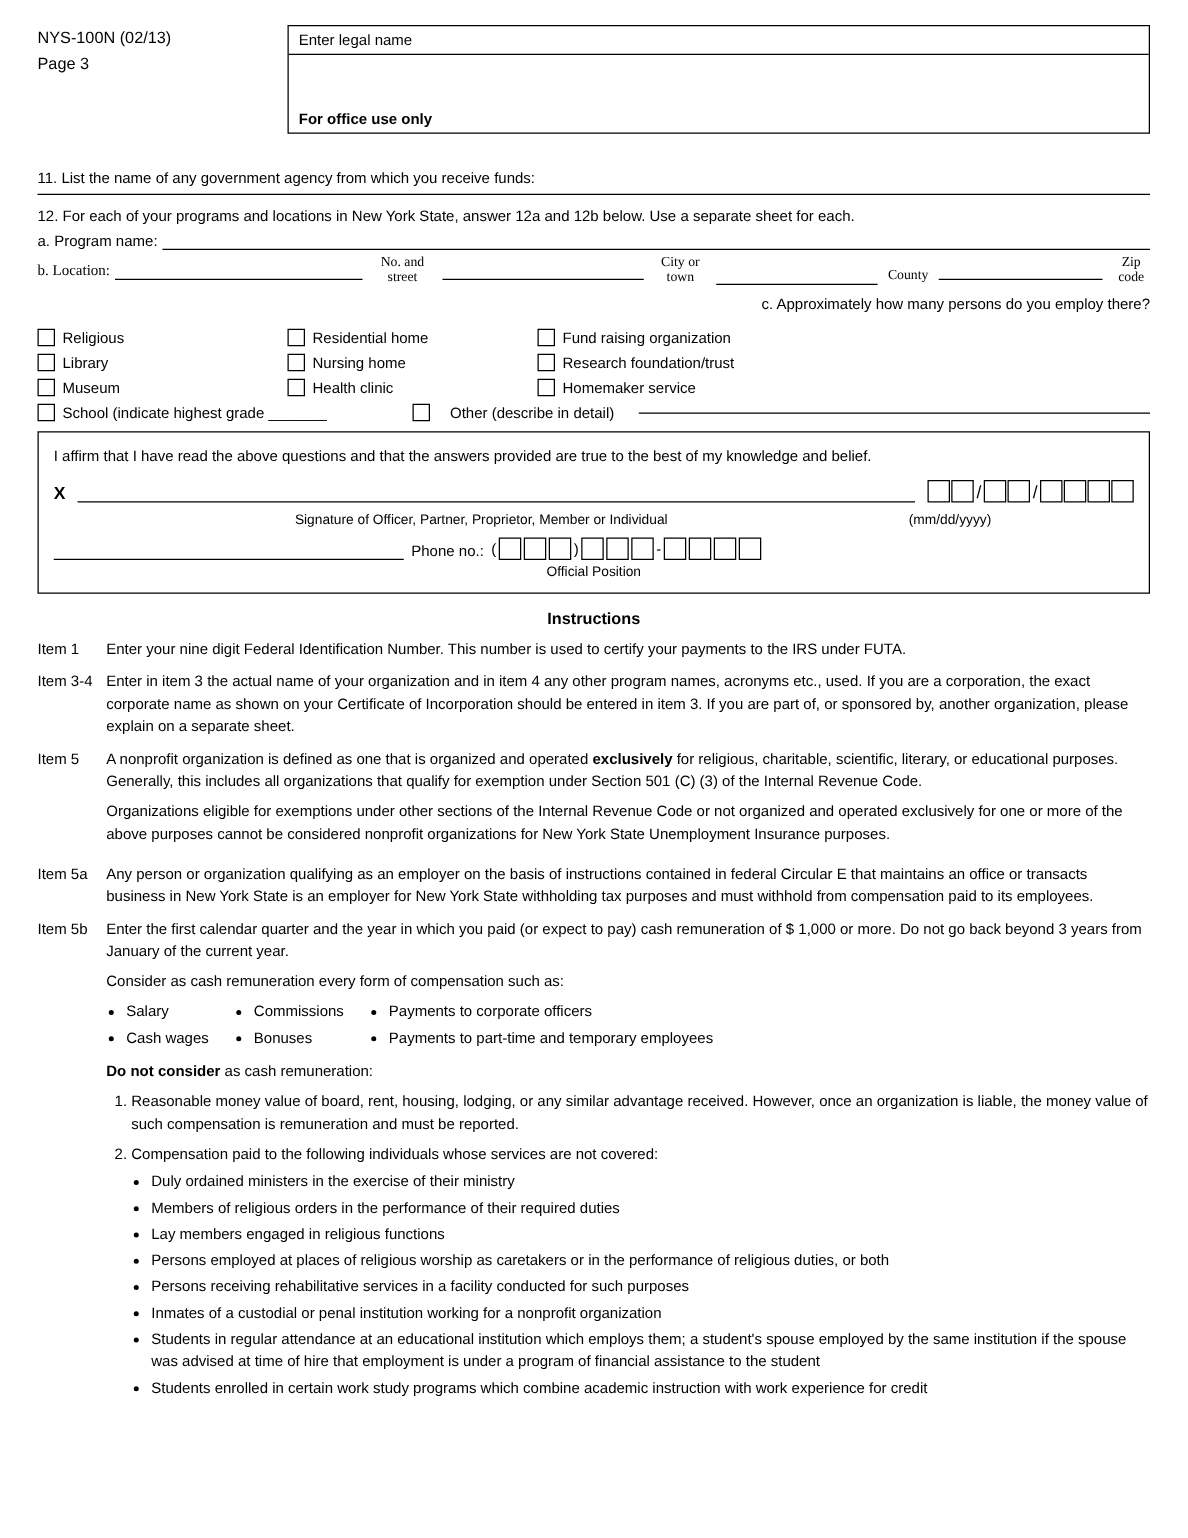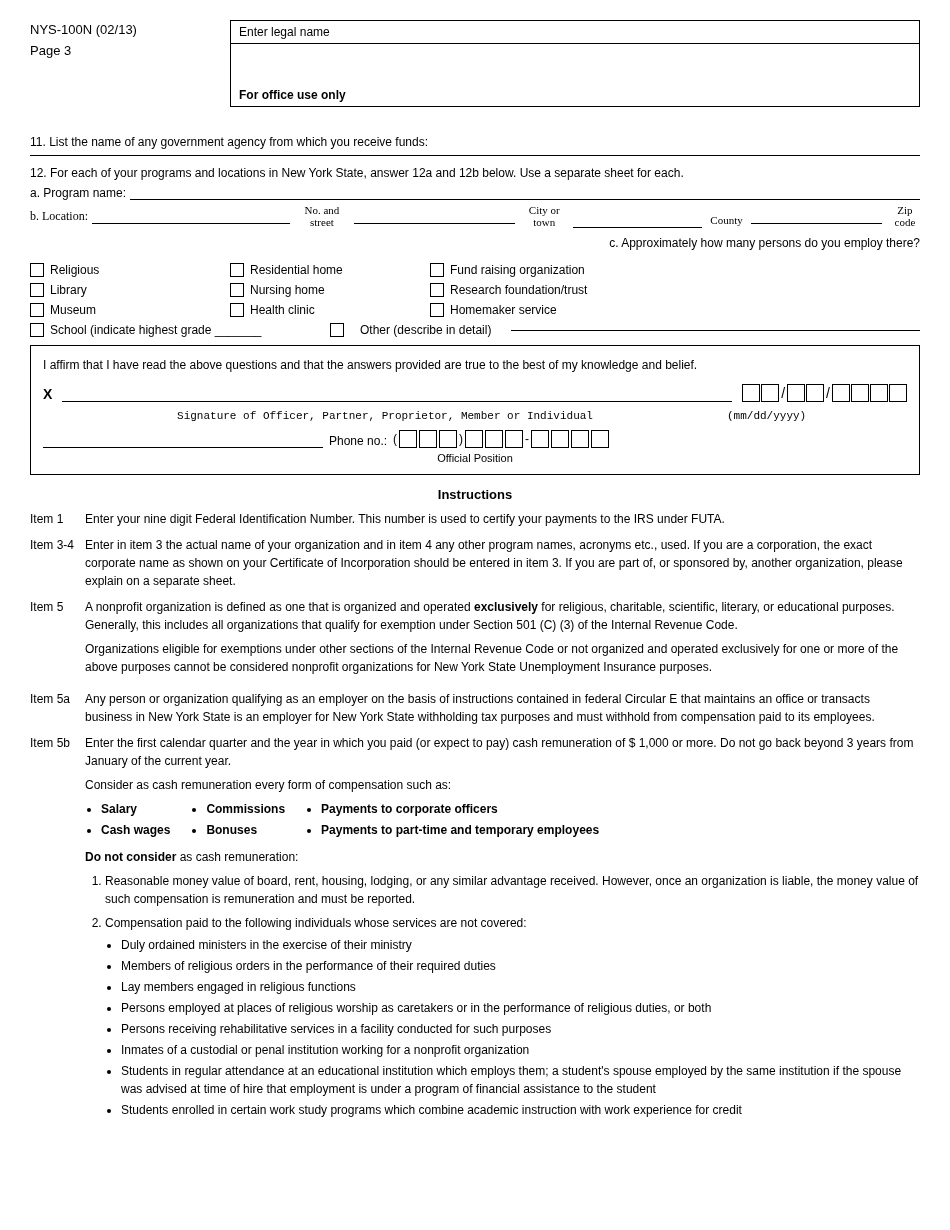--- a/index.html
+++ b/index.html
@@ -367,21 +367,21 @@
         <div style="display:flex; gap:1px;">
           <span class="small-box"></span>
           <span class="small-box"></span>
           <span class="small-box"></span>
           <span class="small-box"></span>
         </div>
       </div>
     </div>
   </div>
 
-  <div style="display:flex; justify-content:space-between; margin-bottom:8px;font-family:Liberation Mono, monospace;">
+  <div style="display:flex; justify-content:space-between; margin-bottom:8px;">
     <div style="flex:1; text-align:center;">
       <div style="font-size:11px;">Signature of Officer, Partner, Proprietor, Member or Individual</div>
     </div>
     <div style="width:180px; text-align:left;">
       <div style="font-size:11px;">(mm/dd/yyyy)</div>
     </div>
   </div>
 
   <div class="phone-row">
     <div class="phone-line"></div>
@@ -435,21 +435,21 @@
   <div class="item-content">
     <span>Any person or organization qualifying as an employer on the basis of instructions contained in federal Circular E that maintains an office or transacts business in New York State is an employer for New York State withholding tax purposes and must withhold from compensation paid to its employees.</span>
   </div>
 </div>
 
 <div class="item-row">
   <div class="item-label">Item 5b</div>
   <div class="item-content">
     <p>Enter the first calendar quarter and the year in which you paid (or expect to pay) cash remuneration of $ 1,000 or more.  Do not go back beyond 3 years from January of the current year.</p>
     <p>Consider as cash remuneration every form of compensation such as:</p>
-    <div class="two-col-bullets" style="margin-bottom:6px;font-weight:bold;">
+    <div class="two-col-bullets" style="margin-bottom:6px;">
       <ul>
         <li>Salary</li>
         <li>Cash wages</li>
       </ul>
       <ul>
         <li>Commissions</li>
         <li>Bonuses</li>
       </ul>
       <ul>
         <li>Payments to corporate officers</li>

